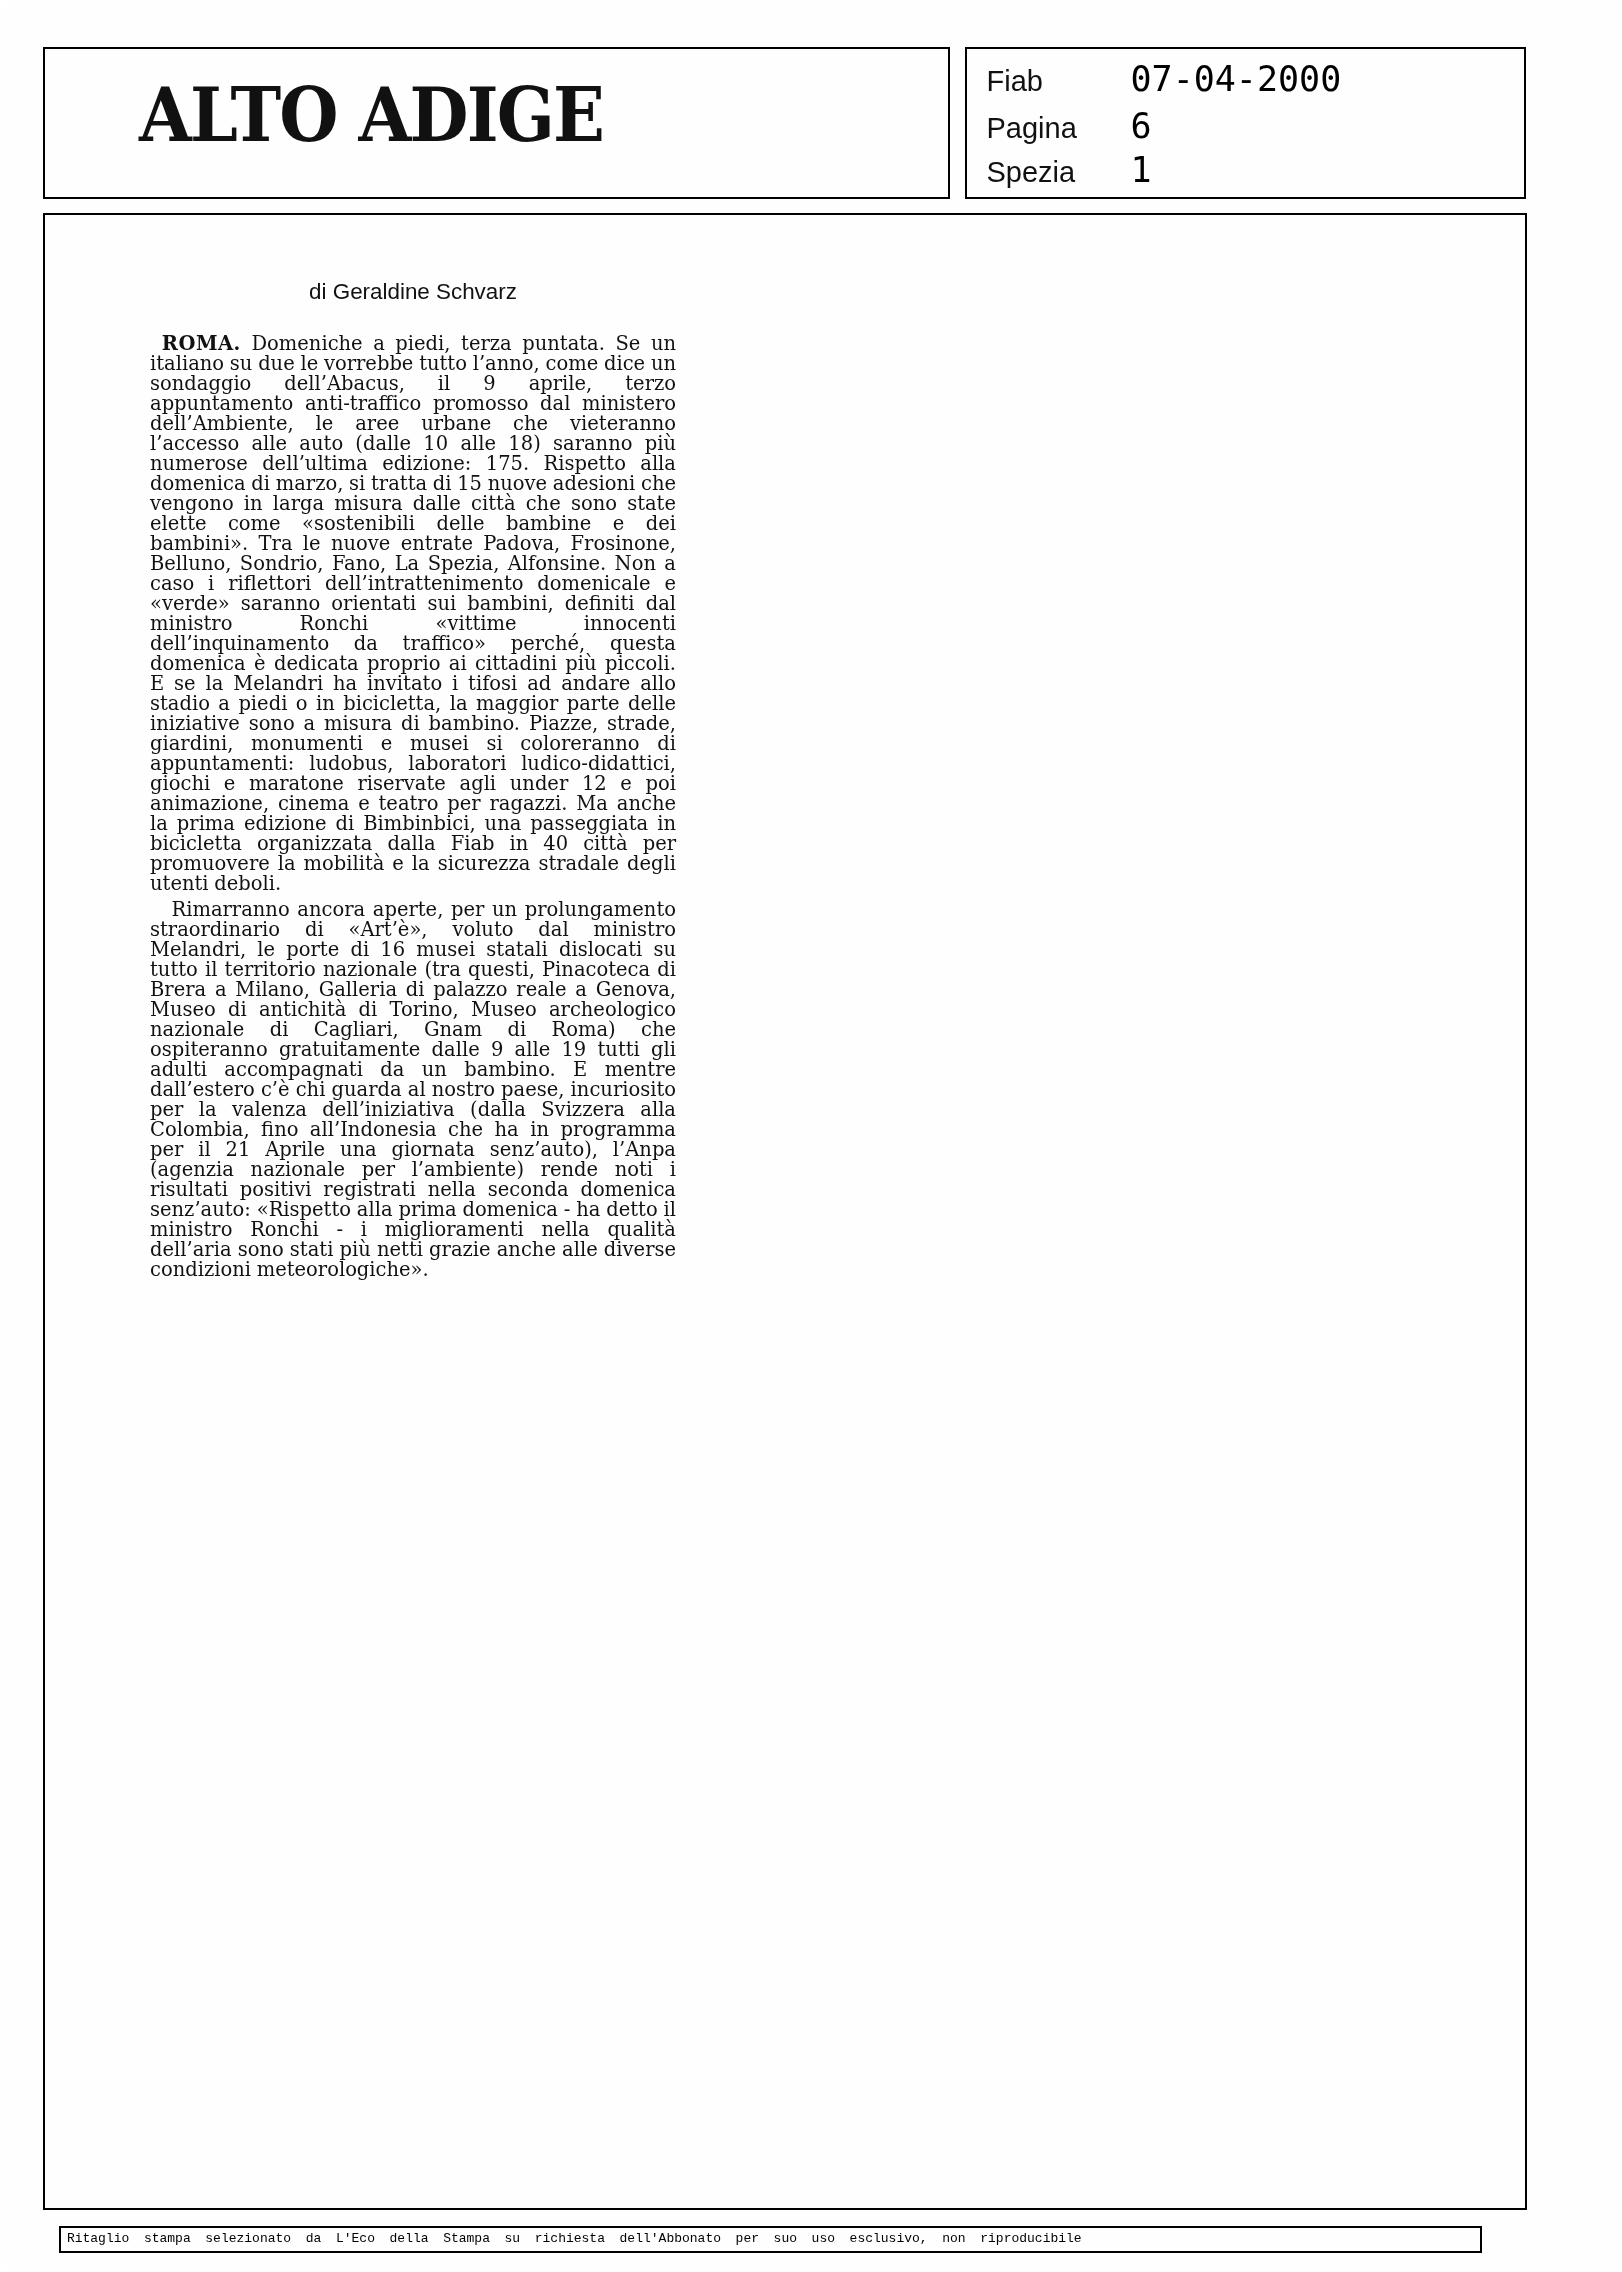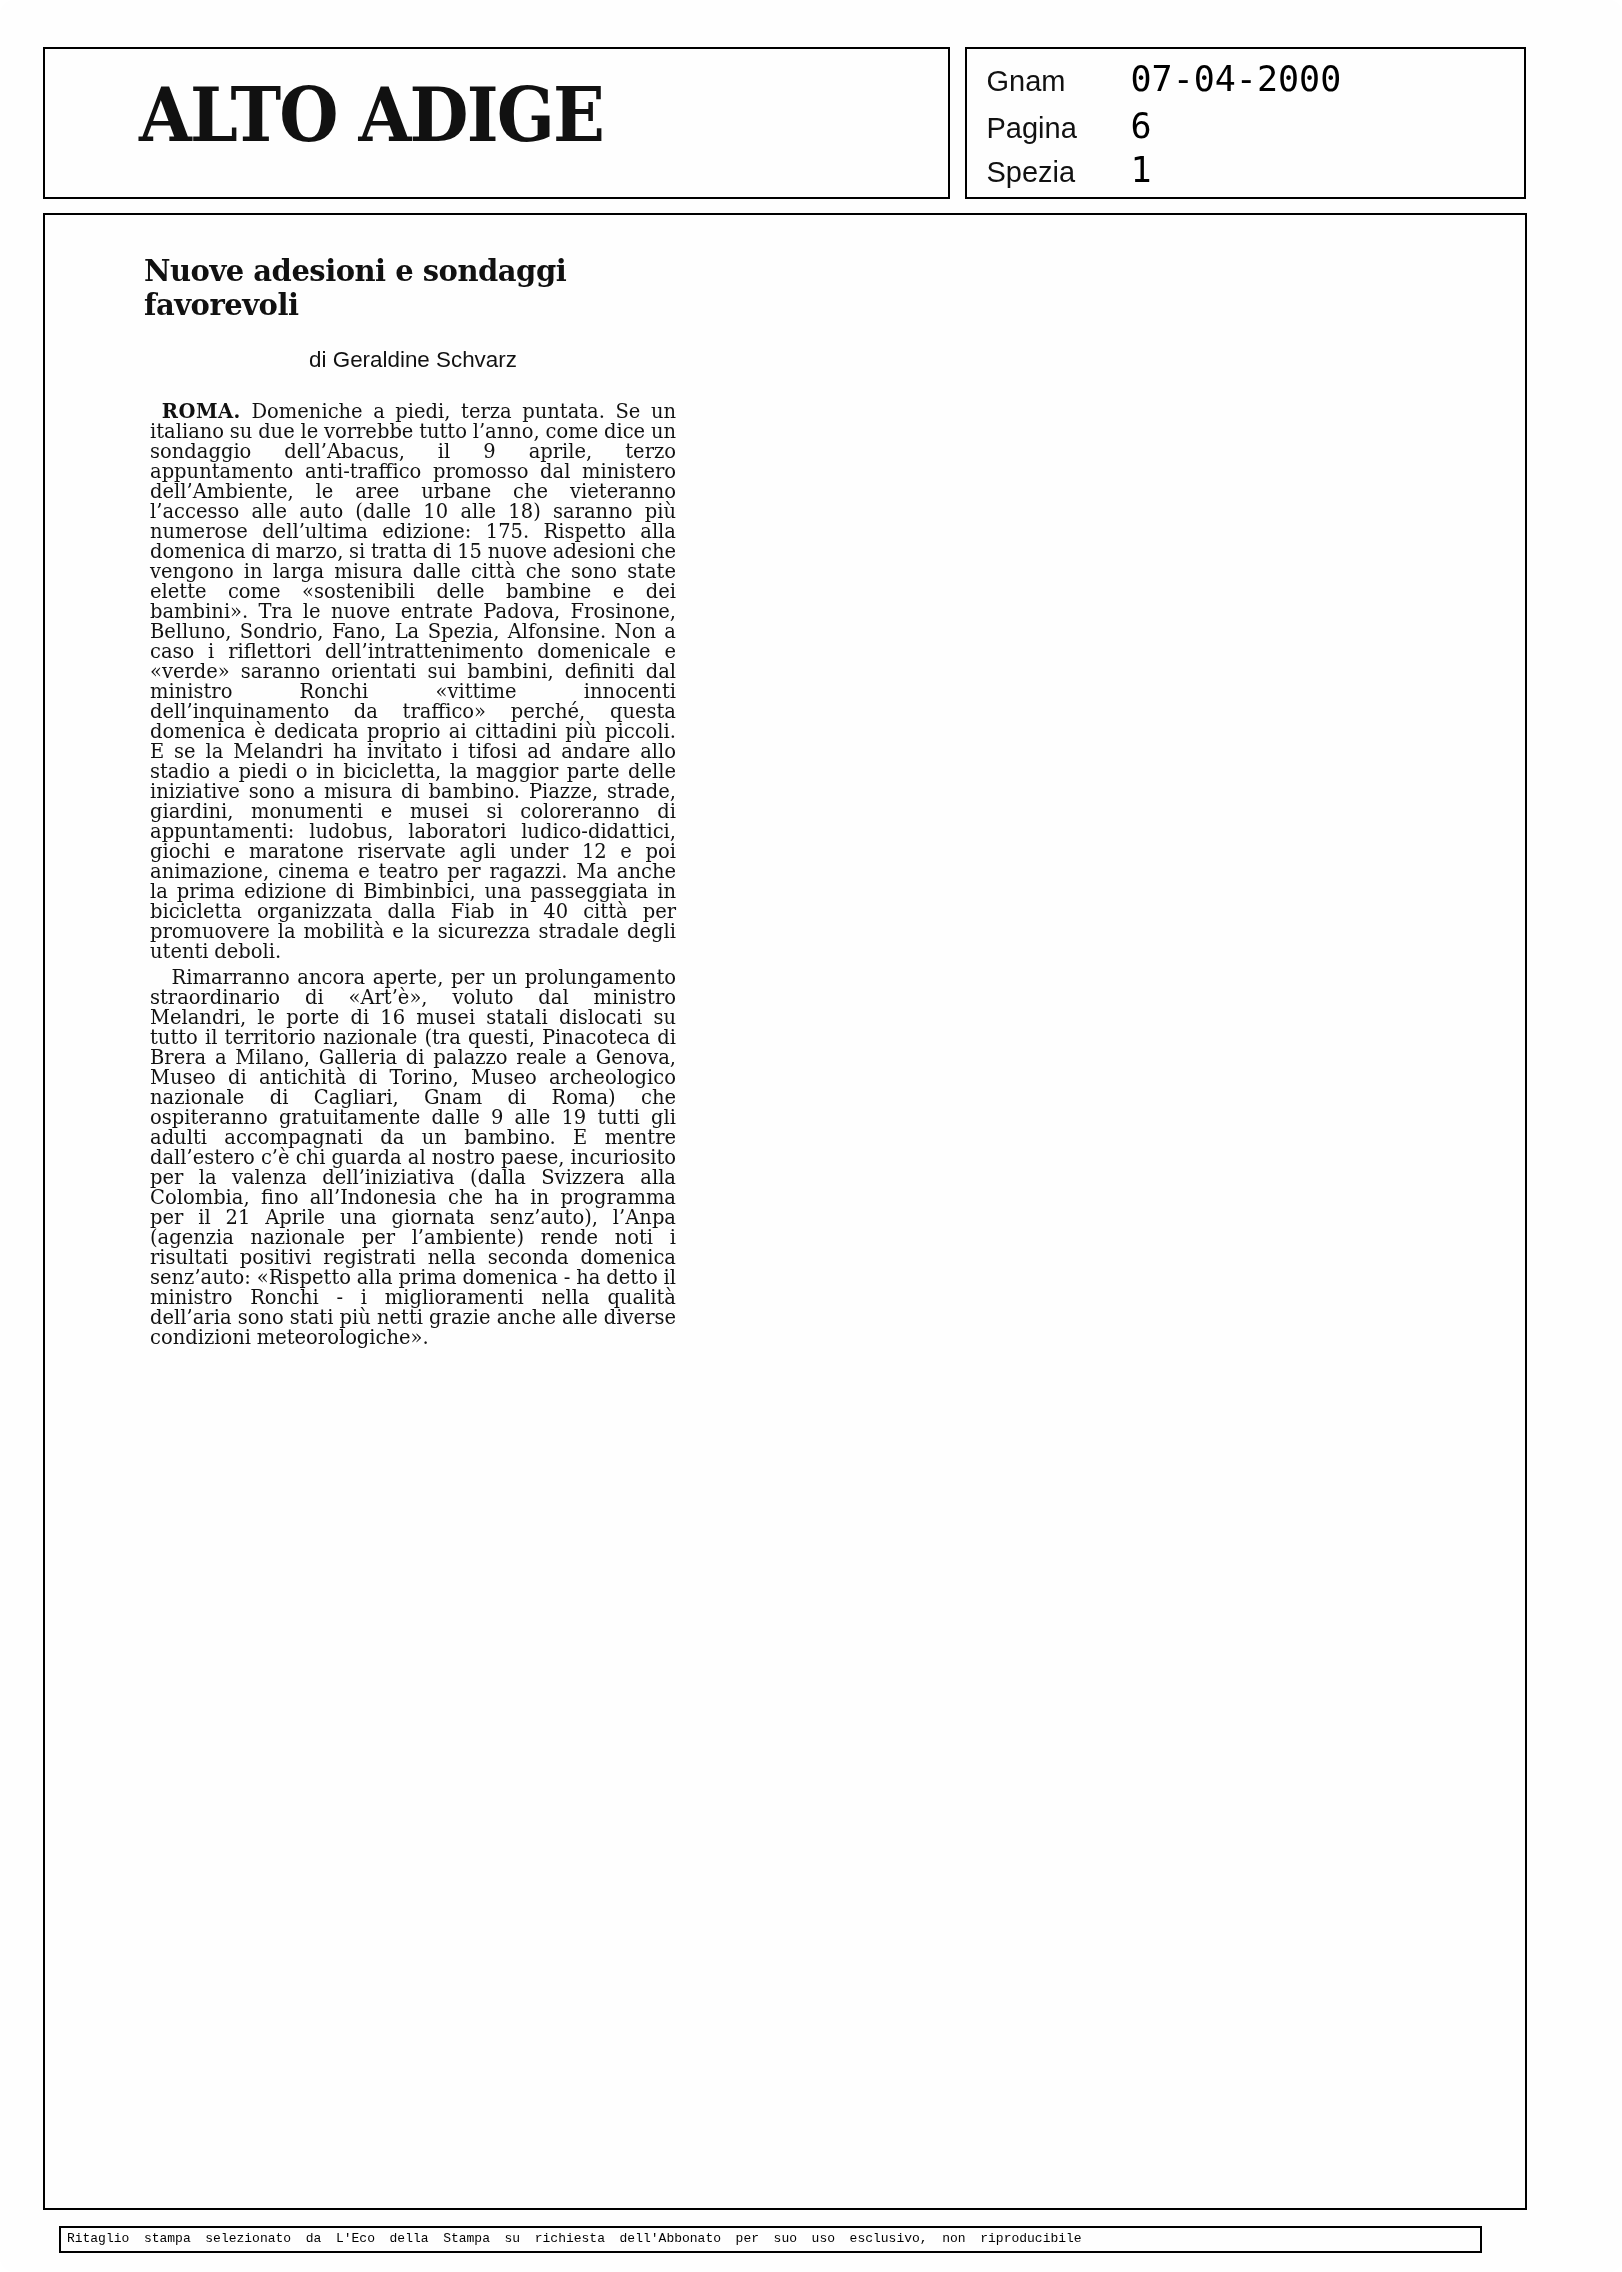--- a/index.html
+++ b/index.html
@@ -138,37 +138,36 @@
 <body>
 
 <div class="page">
 
   <div class="masthead-box">
     <div class="masthead">ALTO ADIGE</div>
   </div>
 
   <div class="meta-box">
     <div class="meta-row r1">
-      <span class="meta-label">Gnam</span>
+      <span class="meta-label">Fiab</span>
       <span class="meta-value">07-04-2000</span>
     </div>
     <div class="meta-row r2">
       <span class="meta-label">Pagina</span>
       <span class="meta-value">6</span>
     </div>
     <div class="meta-row r3">
       <span class="meta-label">Spezia</span>
       <span class="meta-value">1</span>
     </div>
   </div>
 
   <div class="main-box">
     <div class="article-column">
 
-      <div class="kicker">Nuove adesioni e sondaggi favorevoli</div>
 
       <h1 class="headline">
       </h1>
 
       <div class="byline">di Geraldine Schvarz</div>
 
       <p class="body-p first"><span class="dateline">ROMA.</span><span> Domeniche a piedi, terza puntata. Se un italiano su due le vorrebbe tutto l’anno, come dice un sondaggio dell’Abacus, il 9 aprile, terzo appuntamento anti-traffico promosso dal ministero dell’Ambiente, le aree urbane che vieteranno l’accesso alle auto (dalle 10 alle 18) saranno più numerose dell’ultima edizione: 175. Rispetto alla domenica di marzo, si tratta di 15 nuove adesioni che vengono in larga misura dalle città che sono state elette come «sostenibili delle bambine e dei bambini». Tra le nuove entrate Padova, Frosinone, Belluno, Sondrio, Fano, La Spezia, Alfonsine. Non a caso i riflettori dell’intrattenimento domenicale e «verde» saranno orientati sui bambini, definiti dal ministro Ronchi «vittime innocenti dell’inquinamento da traffico» perché, questa domenica è dedicata proprio ai cittadini più piccoli. E se la Melandri ha invitato i tifosi ad andare allo stadio a piedi o in bicicletta, la maggior parte delle iniziative sono a misura di bambino.  Piazze, strade, giardini, monumenti e musei si coloreranno di appuntamenti: ludobus, laboratori ludico-didattici, giochi e maratone riservate agli under 12 e poi animazione, cinema e teatro per ragazzi. Ma anche la prima edizione di Bimbinbici, una passeggiata in bicicletta organizzata dalla Fiab in 40 città per promuovere la mobilità e la sicurezza stradale degli utenti deboli.</span></p>
 
       <p class="body-p indent"><span>Rimarranno ancora aperte, per un prolungamento straordinario di «Art’è», voluto dal ministro Melandri, le porte di 16 musei statali dislocati su tutto il territorio nazionale (tra questi, Pinacoteca di Brera a Milano, Galleria di palazzo reale a Genova, Museo di antichità di Torino, Museo archeologico nazionale di Cagliari, Gnam di Roma) che ospiteranno gratuitamente dalle 9 alle 19 tutti gli adulti accompagnati da un bambino. E mentre dall’estero c’è chi guarda al nostro paese, incuriosito per la valenza dell’iniziativa (dalla Svizzera alla Colombia, fino all’Indonesia che ha in programma per il 21 Aprile una giornata senz’auto), l’Anpa (agenzia nazionale per l’ambiente) rende noti i risultati positivi registrati nella seconda domenica senz’auto: «Rispetto alla prima domenica - ha detto il ministro Ronchi - i miglioramenti nella qualità dell’aria sono stati più netti grazie anche alle diverse condizioni meteorologiche».</span></p>
 

